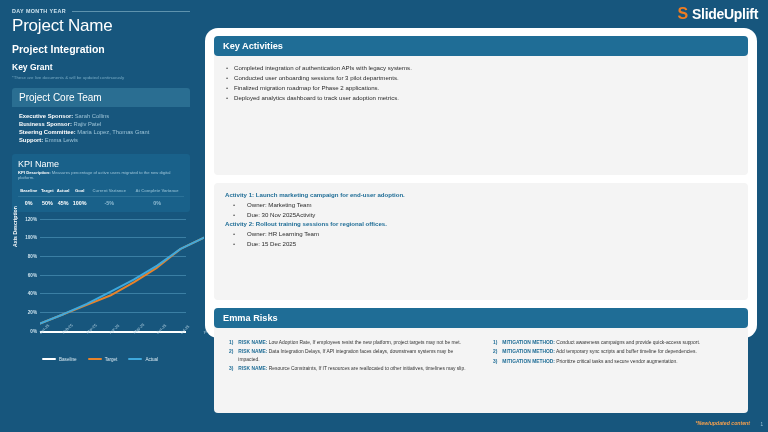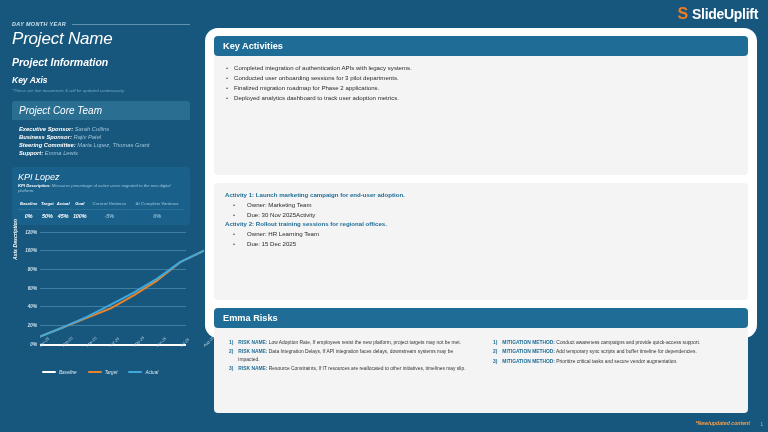--- a/index.html
+++ b/index.html
@@ -5,21 +5,21 @@
   * { box-sizing: border-box; margin: 0; padding: 0; }
   html, body {
     width: 768px; height: 432px;
     background: #17567d;
     font-family: "Liberation Sans", sans-serif;
     overflow: hidden;
   }
   .slide { position: relative; width: 768px; height: 432px; background: #17567d; }
 
   
-  .left { position: absolute; left: 0; top: 0; width: 200px; height: 432px; padding: 21px 10px 0 12px; font-style: italic; }
+  .left { position: absolute; left: 0; top: 0; width: 200px; height: 432px; padding: 8px 10px 0 12px; }
   .date-row { display: flex; align-items: center; gap: 6px; }
   .date-text { font-size: 5.4px; letter-spacing: .4px; color: #cfe4ef; font-weight: 700; white-space: nowrap; }
   .date-rule { flex: 1; height: 1px; background: #5e93ae; }
   .proj-name { font-size: 17px; color: #ffffff; font-weight: 400; margin-top: 2px; letter-spacing: -.2px; }
   .proj-info { font-size: 10.5px; color: #ffffff; font-weight: 700; margin-top: 7px; }
   .key-links { font-size: 8.5px; color: #ffffff; font-weight: 700; margin-top: 7px; }
   .links-note { font-size: 4.4px; color: #76aac4; margin-top: 3px; line-height: 1.3; }
 
   .team-hdr { margin-top: 7px; background: #2a6e92; border-radius: 3px 3px 0 0;
               padding: 4px 7px; font-size: 10px; color: #ffffff; }
@@ -94,34 +94,34 @@
     <div class="logo-mark">S</div>
     <div class="logo-text">SlideUplift</div>
   </div>
 
   <div class="left">
     <div class="date-row">
       <div class="date-text">DAY MONTH YEAR</div>
       <div class="date-rule"></div>
     </div>
     <div class="proj-name">Project Name</div>
-    <div class="proj-info">Project Information</div>
-    <div class="key-links">Key Axis</div>
+    <div class="proj-info">Project Integration</div>
+    <div class="key-links">Key Grant</div>
     <div class="links-note">*These are live documents &amp; will be updated continuously</div>
 
     <div class="team-hdr">Project Core Team</div>
     <div class="team-body" id="team-list">
         <div class="team-line"><b>Executive Sponsor:</b><span> Sarah Collins</span></div>
         <div class="team-line"><b>Business Sponsor:</b><span> Rajiv Patel</span></div>
         <div class="team-line"><b>Steering Committee:</b><span> Maria Lopez, Thomas Grant</span></div>
         <div class="team-line"><b>Support:</b><span> Emma Lewis</span></div>
       </div>
 
     <div class="kpi-box">
-      <div class="kpi-title">KPI Lopez</div>
+      <div class="kpi-title">KPI Name</div>
       <div class="kpi-desc">
         <b>KPI Description:</b>
         <span>Measures percentage of active users migrated to the new digital platform.</span>
       </div>
       <table class="kpi-table">
         <thead>
             <tr id="kpi-head">
               <th>Baseline</th>
               <th>Target</th>
               <th>Actual</th>

